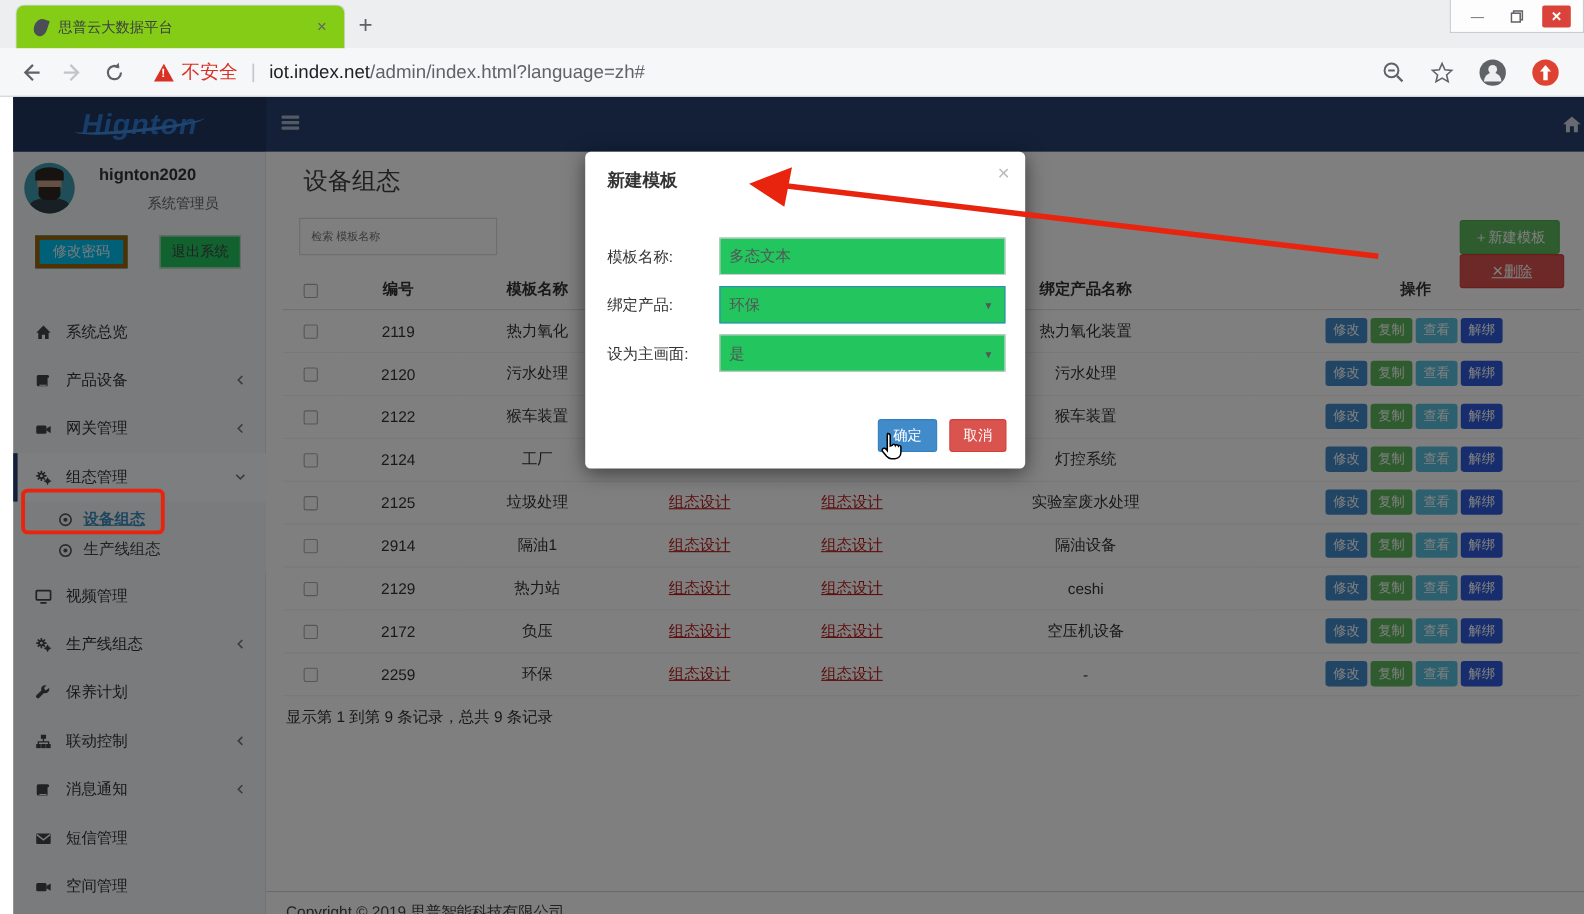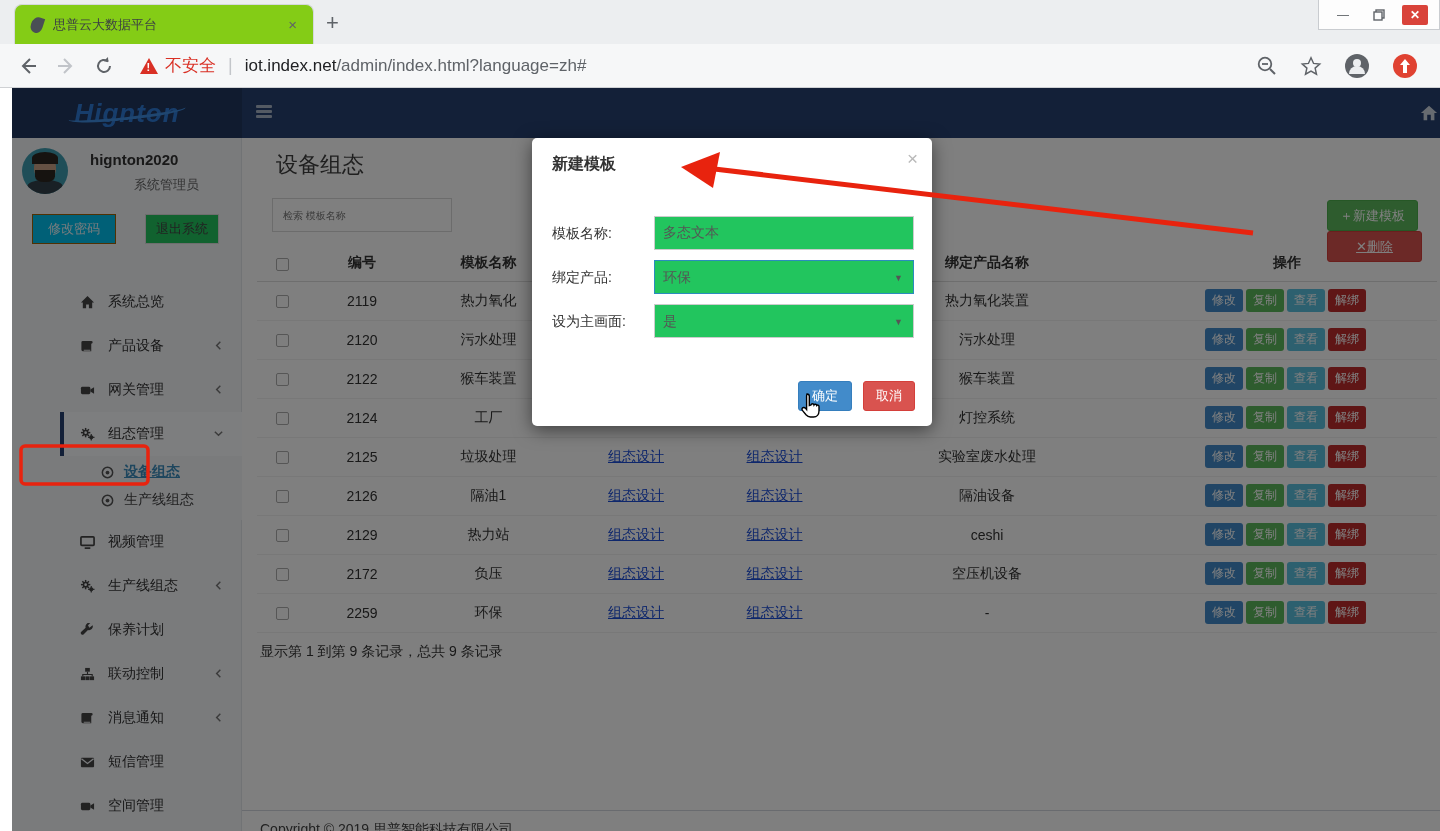--- a/index.html
+++ b/index.html
@@ -41,24 +41,24 @@
   .nav-home { position:absolute; right:14px; top:16px; color:#cfd6e0; }
 
   .sidebar { position:absolute; left:0; top:50px; width:230px; height:693px; background:#f4f6f9; border-right:1px solid #e3e6ea; }
   .avatar { position:absolute; left:10px; top:10px; width:46px; height:46px; border-radius:50%; background:#3f9db0; overflow:hidden; }
   .avatar .head { position:absolute; left:12px; top:8px; width:22px; height:24px; background:#caa287; border-radius:45%; }
   .avatar .hair { position:absolute; left:10px; top:4px; width:26px; height:12px; background:#2c2620; border-radius:50% 50% 0 0; }
   .avatar .beard { position:absolute; left:13px; top:22px; width:20px; height:12px; background:#2c2620; border-radius:0 0 45% 45%; }
   .avatar .body { position:absolute; left:5px; top:32px; width:36px; height:16px; background:#32404a; border-radius:45% 45% 0 0; }
   .u-name { position:absolute; left:78px; top:13px; font-size:15px; font-weight:bold; color:#333; }
   .u-role { position:absolute; left:78px; top:38px; font-size:13px; color:#666;margin-left:44px; }
-  .btn-pass { position:absolute; left:20px; top:76px; width:84px; height:30px; background:#00c0ef; color:#eaf7fb; border:1px solid #a16207; font-size:13px; }
+  .btn-pass { position:absolute; left:20px; top:76px; width:84px; height:30px; background:#00c0ef; color:#eaf7fb; border:4px solid #a16207; font-size:13px; }
   .btn-logout { position:absolute; left:133px; top:76px; width:74px; height:30px; background:#22c55e; color:#444; border:1px solid #ddd; font-size:13px; }
 
-  .menu { position:absolute; left:0; top:142px; width:230px;padding-left:48px; }
+  .menu { position:absolute; left:0; top:142px; width:230px; }
   .mi { position:relative; height:44px; display:flex; align-items:center; padding-left:20px; color:#333; font-size:14px; }
   .mi .ic { width:20px; display:flex; align-items:center; color:#444; }
   .mi .lbl { margin-left:8px; }
   .mi .chev { position:absolute; right:18px; color:#777; }
   .mi.active { border-left:4px solid #264070; padding-left:16px; background:#fbfcfe; }
   .submenu { background:#f4f6f9; padding:2px 0 6px; }
   .smi { height:28px; display:flex; align-items:center; padding-left:40px; font-size:14px; color:#444; }
   .smi .ic { width:18px; color:#555; display:flex; align-items:center;}
   .smi .lbl { margin-left:6px; }
   .smi.active .lbl { color:#3c8dbc; text-decoration:underline; font-weight:bold; }
@@ -67,24 +67,24 @@
   .page-title { position:absolute; left:34px; top:12px; font-size:22px; color:#3f3f3f; }
   .search-input { position:absolute; left:30px; top:60px; width:180px; height:34px; border:1px solid #d9d9d9; background:#fff; padding:0 10px; font-size:10px; color:#555; font-family:"Liberation Sans",sans-serif;}
   .topbtns { position:absolute; right:30px; top:62px; display:flex;flex-direction:column; }
   .btn { border:none; border-radius:3px; color:#fff; font-size:13px; font-family:"Liberation Sans",sans-serif; }
   .btn-new { background:#5cb85c; border:1px solid #4cae4c; height:31px; padding:0 12px; margin-right:4px; }
   .btn-del { background:#d9534f; border:1px solid #d43f3a; height:31px; padding:0 12px;text-decoration:underline; }
 
   table.grid { position:absolute; left:15px; top:107px; width:1180px; border-collapse:collapse; table-layout:fixed; }
   .grid th { height:36px; font-size:14px; color:#333; font-weight:bold; text-align:center; border-bottom:1px solid #ddd; }
   .grid td { height:39px; font-size:14px; color:#333; text-align:center; border-bottom:1px solid #f0f0f0; }
-  .grid a { color:#1d4ed8; text-decoration:underline; font-size:14px; }
+  .grid a { color:#b91c1c; text-decoration:underline; font-size:14px; }
   .cb { display:inline-block; width:13px; height:13px; border:1px solid #adadad; border-radius:2px; background:#fdfdfd; vertical-align:middle; }
   .abtn { display:inline-block; border-radius:3px; color:#fff; font-size:12px; padding:3px 7px; margin-right:3px; }
-  .a-edit { background:#428bca; } .a-copy { background:#5cb85c; } .a-view { background:#5bc0de; } .a-unbind { background:#b91c1c; opacity:.92; }
+  .a-edit { background:#428bca; } .a-copy { background:#5cb85c; } .a-view { background:#5bc0de; } .a-unbind { background:#1d4ed8; opacity:.92; }
   .summary { position:absolute; left:18px; top:505px; font-size:14px; color:#333; }
   .main-footer { position:absolute; left:0px; top:672px; width:1210px; border-top:1px solid #d2d6de; padding:10px 0 0 18px; font-size:14px; color:#444; background:#fff; }
 
   
   .overlay { position:absolute; left:0; top:0; width:1440px; height:743px; background:rgba(0,0,0,.5); z-index:10; }
   .modal { position:absolute; left:520px; top:50px; width:400px; height:288px; background:#fff; border-radius:5px; box-shadow:0 4px 18px rgba(0,0,0,.5); z-index:20; }
   .m-head { position:relative; height:50px; padding:16px 20px 0; }
   .m-title { font-size:16px; font-weight:bold; color:#333; }
   .m-close { position:absolute; right:14px; top:10px; font-size:19px; color:#b9b9b9; }
   .m-field { position:absolute; left:0; width:400px; height:34px; }
@@ -420,21 +420,21 @@
             <td><span class="cb"></span></td>
             <td>2125</td>
             <td>垃圾处理</td>
             <td><a href="#">组态设计</a></td>
             <td><a href="#">组态设计</a></td>
             <td>实验室废水处理</td>
             <td><span class="abtn a-edit">修改</span><span class="abtn a-copy">复制</span><span class="abtn a-view">查看</span><span class="abtn a-unbind">解绑</span></td>
           </tr>
           <tr>
             <td><span class="cb"></span></td>
-            <td>2126</td>
+            <td>2914</td>
             <td>隔油1</td>
             <td><a href="#">组态设计</a></td>
             <td><a href="#">组态设计</a></td>
             <td>隔油设备</td>
             <td><span class="abtn a-edit">修改</span><span class="abtn a-copy">复制</span><span class="abtn a-view">查看</span><span class="abtn a-unbind">解绑</span></td>
           </tr>
           <tr>
             <td><span class="cb"></span></td>
             <td>2129</td>
             <td>热力站</td>

